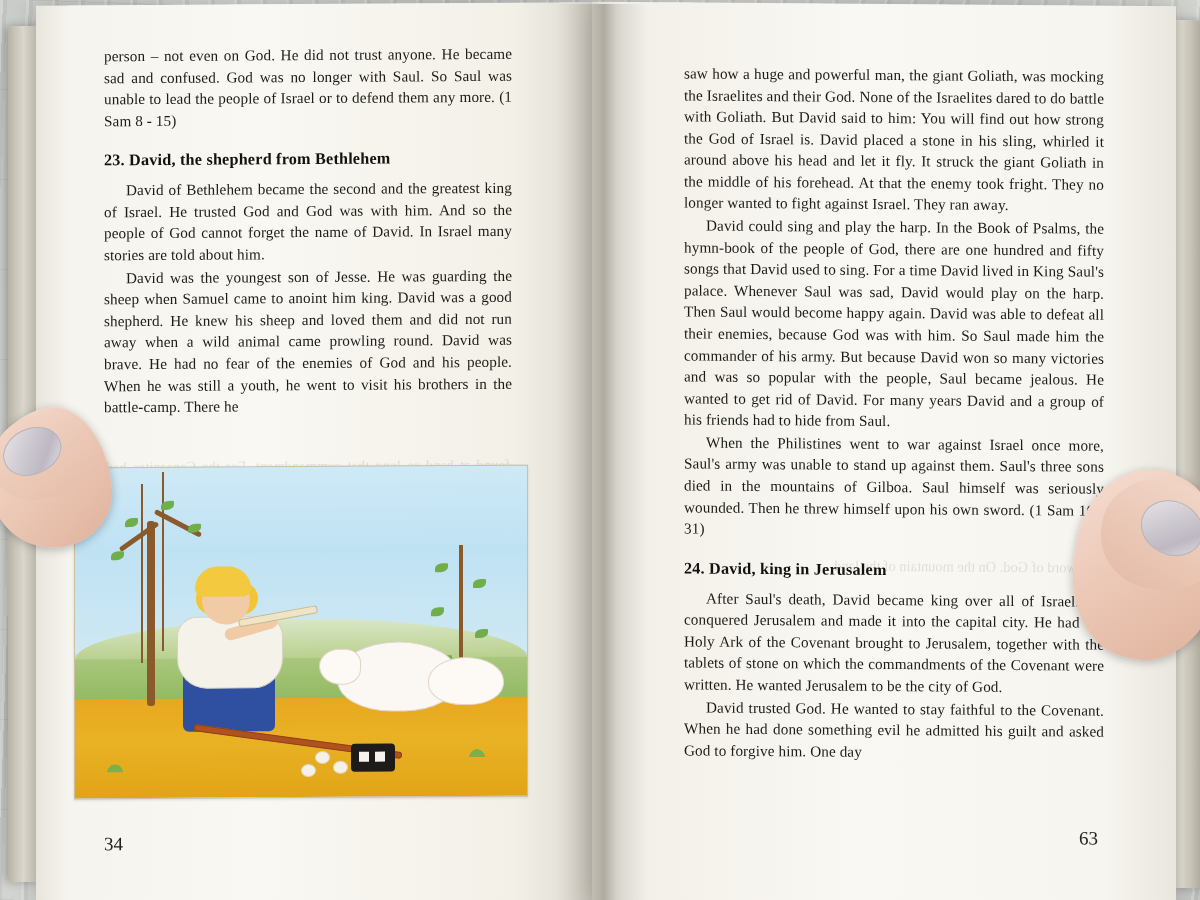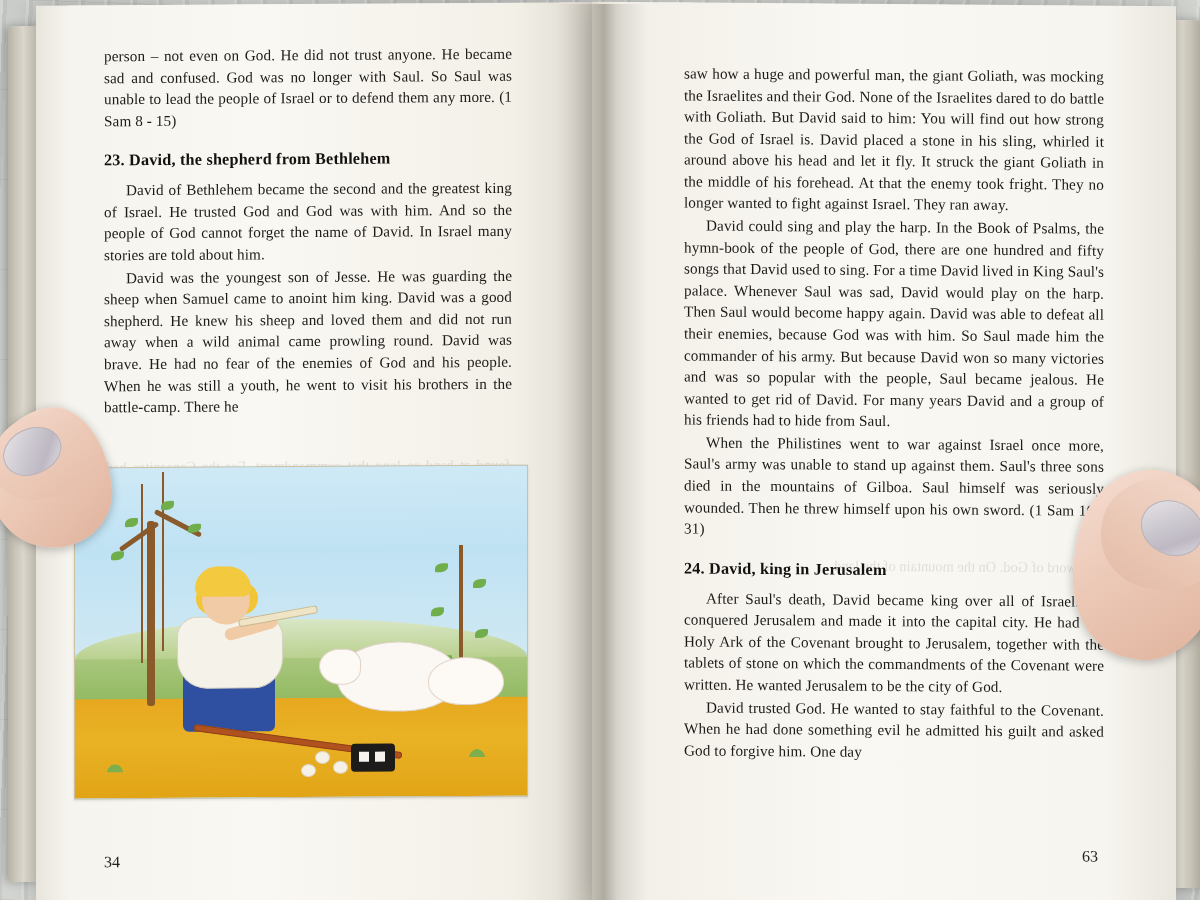--- a/index.html
+++ b/index.html
@@ -129,23 +129,22 @@
   h3.heading {
     font-size: 16.2px;
     font-weight: bold;
     color: #141210;
     margin: 20px 0 9px 0;
     letter-spacing: .2px;
   }
 
   .folio {
     position: absolute;
-    font-size: 16px;
+    font-size: 19px;
     color: #24211d;
-    margin-top: 20px;
   }
   .folio-left { left: 68px; top: 828px; }
   .folio-right { right: 78px; top: 822px; }
 
   
   .showthrough {
     position: absolute;
     opacity: .13;
     font-size: 14.4px;
     line-height: 1.42;

